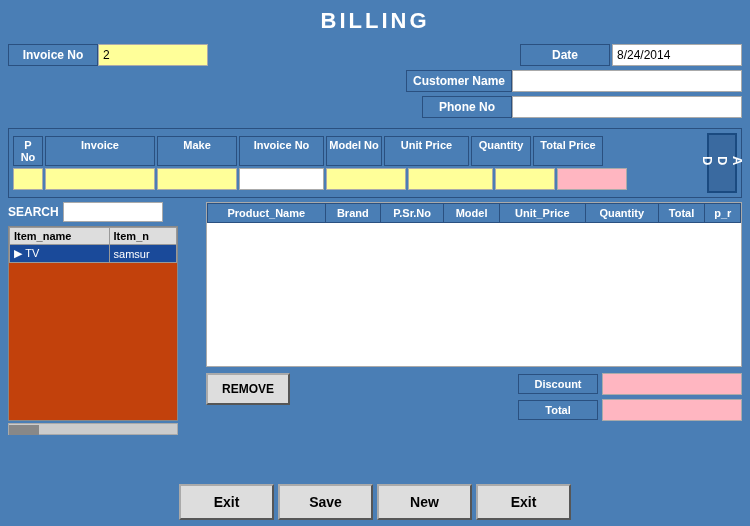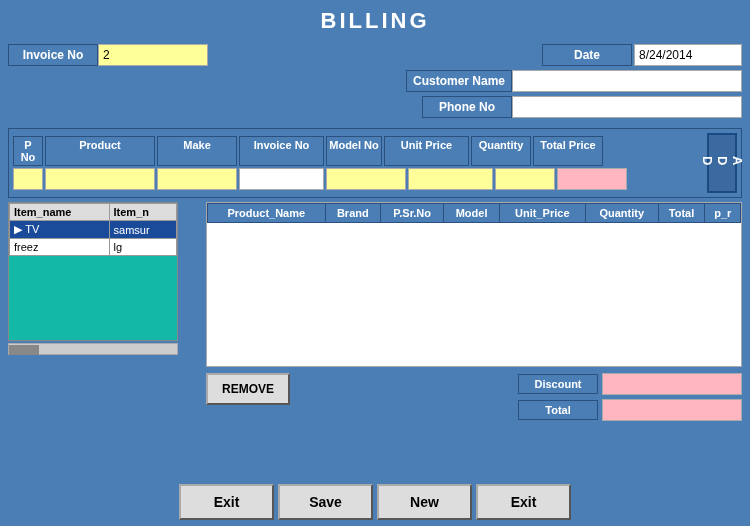--- a/index.html
+++ b/index.html
@@ -47,21 +47,21 @@
 
     .form-input.yellow {
       background: #ffff99;
     }
 
     .form-input.pink {
       background: #ffb6c1;
     }
 
     .invoice-input { width: 110px; }
-    .date-input { width: 108px; }
+    .date-input { width: 130px; }
     .customer-input { width: 230px; }
     .phone-input { width: 230px; }
 
     .product-entry-section {
       margin: 4px 8px;
       background: #4a7eb5;
       border: 1.5px solid #2a5080;
       padding: 4px;
       display: flex;
       align-items: center;
@@ -143,23 +143,23 @@
     .search-input {
       background: white;
       border: 1px solid #aaa;
       height: 20px;
       width: 100px;
       font-size: 11px;
       padding: 2px 4px;
     }
 
     .search-table-container {
-      background: #14b8a6;
+      background: #c2410c;
       border: 1px solid #888;
-      height: 139px;
+      height: 195px;
       overflow: auto;
     }
 
     .search-table {
       width: 100%;
       border-collapse: collapse;
       font-size: 11px;
     }
 
     .search-table th {
@@ -347,21 +347,21 @@
   <div class="form-row">
     <span class="form-label" style="min-width:90px;">Phone No</span>
     <input class="form-input phone-input" type="text" value="" style="">
   </div>
 </div>
 
 <div class="product-entry-section" style="margin:2px 8px; border:1.5px solid #2a5080;">
   <div class="entry-grid" style="flex:1;">
     <div class="entry-headers" style="display:flex; gap:2px;">
       <div class="col-header col-h-pno">P No</div>
-      <div class="col-header col-h-product">Product</div>
+      <div class="col-header col-h-product">Invoice</div>
       <div class="col-header col-h-make">Make</div>
       <div class="col-header col-h-serial">Invoice No</div>
       <div class="col-header col-h-model">Model No</div>
       <div class="col-header col-h-uprice">Unit Price</div>
       <div class="col-header col-h-qty">Quantity</div>
       <div class="col-header col-h-tprice">Total Price</div>
     </div>
     <div class="entry-inputs" style="display:flex; gap:2px;">
       <input class="form-input entry-inp-pno" type="text" style="">
       <input class="form-input entry-inp-product" type="text" style="">
@@ -374,36 +374,36 @@
     </div>
   </div>
   <div class="add-btn-col">
     <button class="add-btn">A<br>D<br>D</button>
   </div>
 </div>
 
 <div class="bottom-section" style="margin-bottom: 42px;">
 
   <div class="search-panel">
+    <div class="search-row">
+      <span class="search-label">SEARCH</span>
+      <input class="search-input" type="text" value="" style="">
+    </div>
     <div class="search-table-container">
       <table class="search-table">
         <thead>
           <tr>
             <th>Item_name</th>
             <th>Item_n</th>
           </tr>
         </thead>
         <tbody>
           <tr class="selected arrow">
             <td>TV</td>
             <td>samsur</td>
-          </tr>
-          <tr>
-            <td>freez</td>
-            <td>lg</td>
           </tr>
         </tbody>
       </table>
     </div>
 
     <div class="scrollbar-placeholder">
       <div class="scrollbar-thumb"></div>
     </div>
   </div>
 

